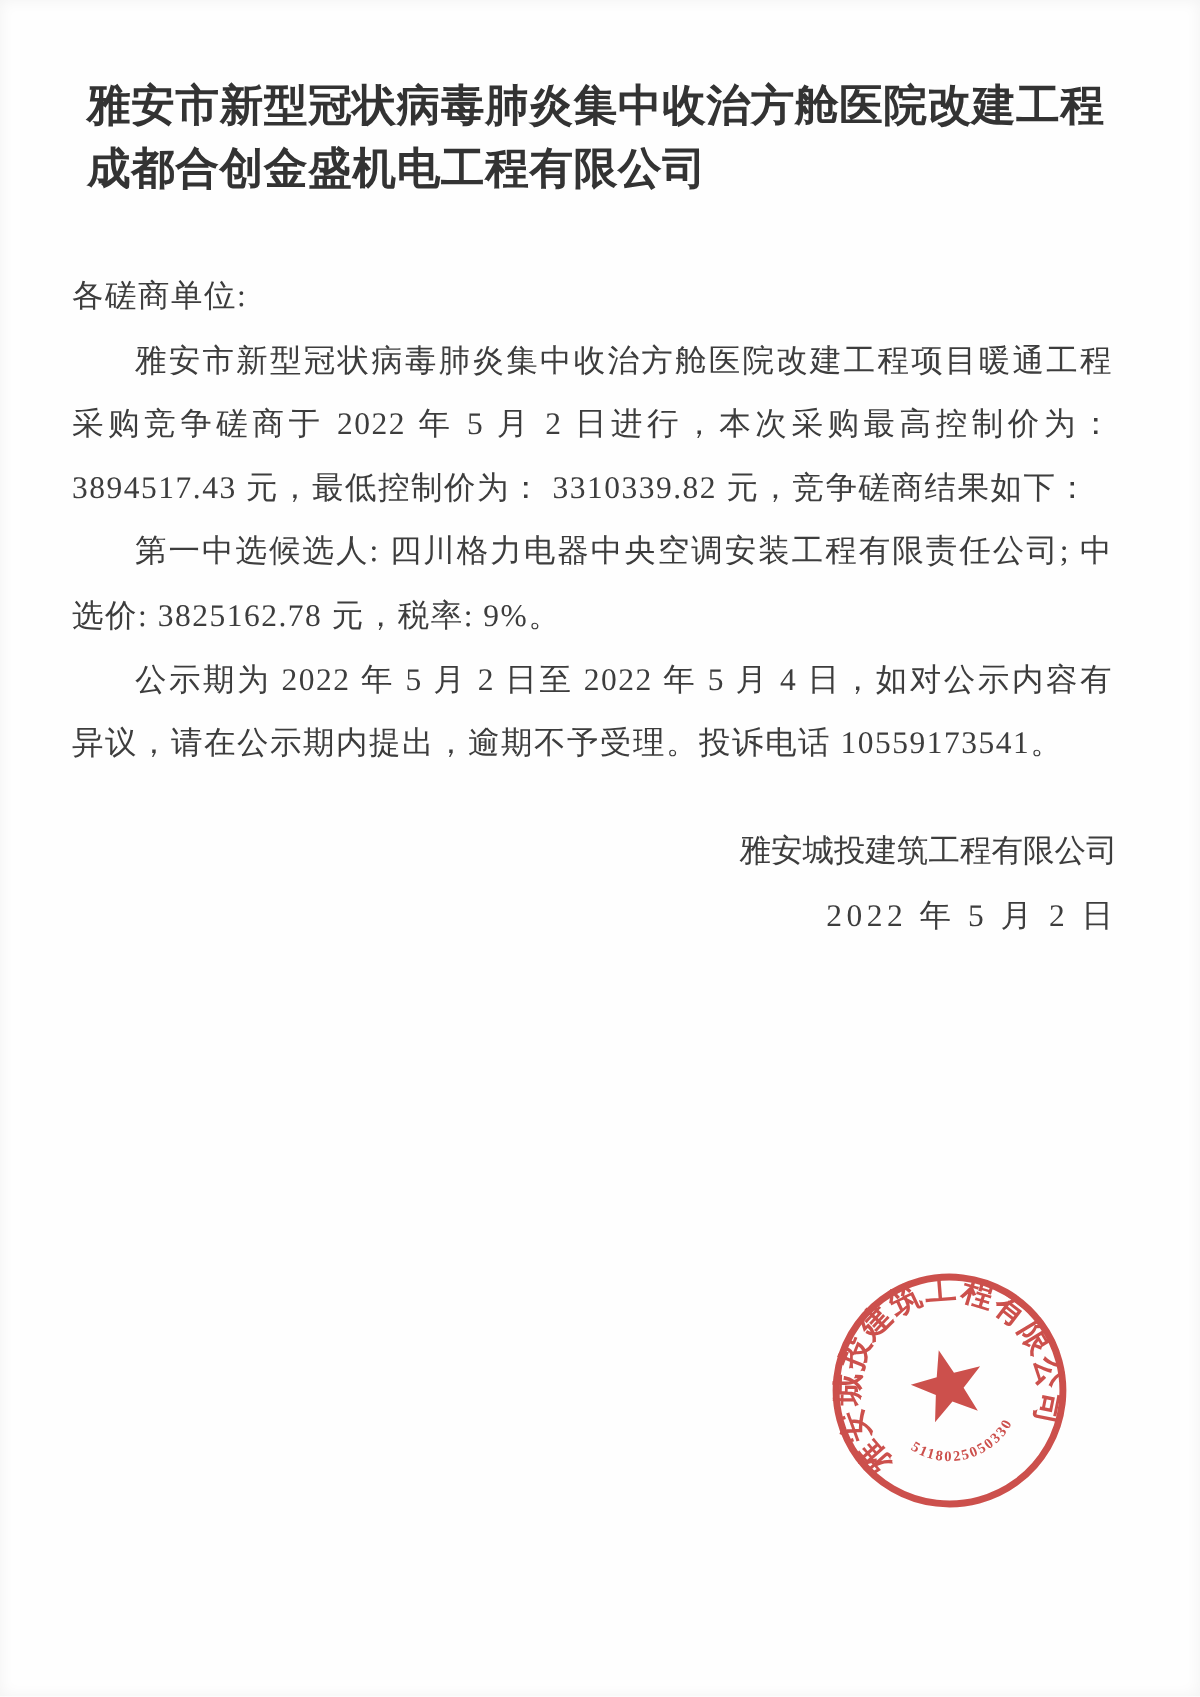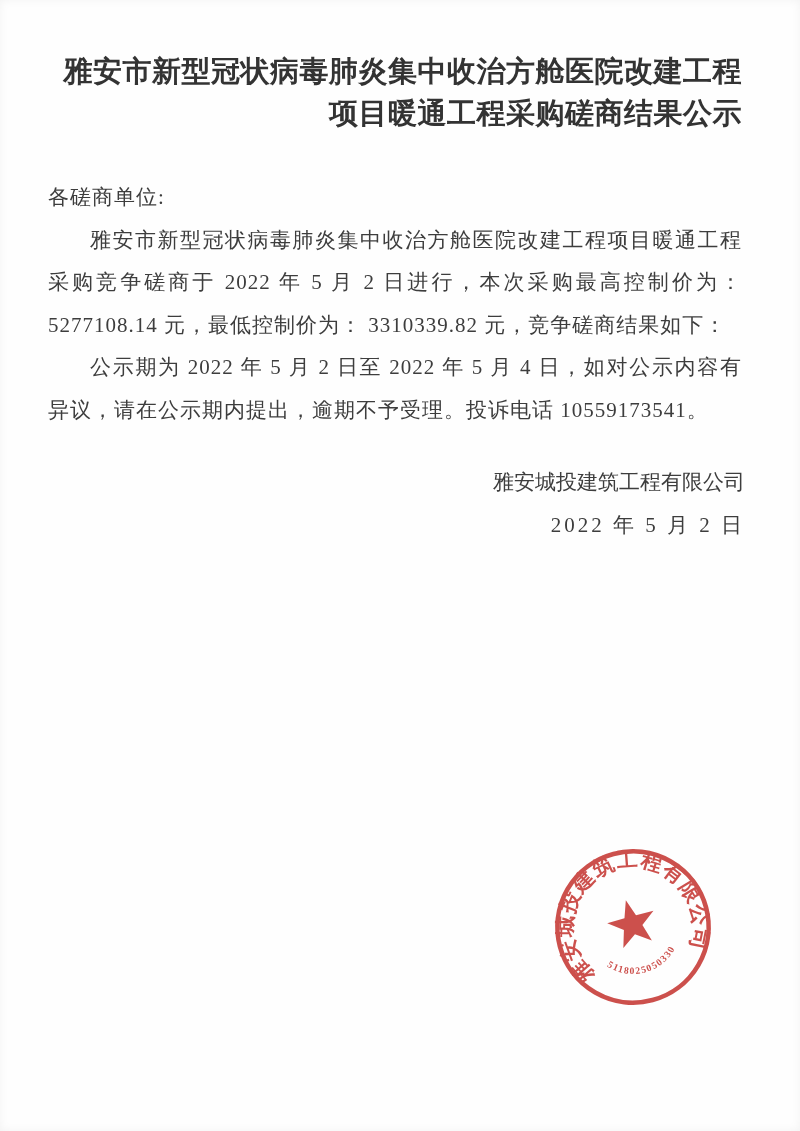--- a/index.html
+++ b/index.html
@@ -11,21 +11,21 @@
     position: relative;
     overflow: hidden;
   }
   .page {
     position: absolute; inset: 0;
     background: #fefefe;
     box-shadow: inset 0 0 10px rgba(0,0,0,0.05);
   }
   .doc-title {
     margin: 50px 58px 0 58px;
-    text-align: right;
+    text-align: left;
     font-family: "Liberation Sans", "DejaVu Sans", sans-serif;
     font-weight: 700;
     font-size: 29px;
     line-height: 42px;
     color: #333333;
     letter-spacing: 0.5px;
   }
   .doc-title .title-line { display: block; }
   .doc-body {
     margin-top: 42px;
@@ -65,26 +65,27 @@
     font-weight: 600;
   }
 </style>
 </head>
 <body>
 
 <div class="page">
 
   <h1 class="doc-title">
     <span class="title-line">雅安市新型冠状病毒肺炎集中收治方舱医院改建工程</span>
-    <span class="title-line">项目暖通工程采购磋商结果公示</span>
+    <span class="title-line">成都合创金盛机电工程有限公司</span>
   </h1>
 
   <div class="doc-body">
     <p class="salutation">各磋商单位:</p>
-    <p>雅安市新型冠状病毒肺炎集中收治方舱医院改建工程项目暖通工程采购竞争磋商于 2022 年 5 月 2 日进行，本次采购最高控制价为： 5277108.14 元，最低控制价为： 3310339.82 元，竞争磋商结果如下：</p>
+    <p>雅安市新型冠状病毒肺炎集中收治方舱医院改建工程项目暖通工程采购竞争磋商于 2022 年 5 月 2 日进行，本次采购最高控制价为： 3894517.43 元，最低控制价为： 3310339.82 元，竞争磋商结果如下：</p>
+    <p>第一中选候选人: 四川格力电器中央空调安装工程有限责任公司; 中选价: 3825162.78 元，税率: 9%。</p>
     <p>公示期为 2022 年 5 月 2 日至 2022 年 5 月 4 日，如对公示内容有异议，请在公示期内提出，逾期不予受理。投诉电话 10559173541。</p>
   </div>
 
   <div class="signature">
     <div class="sig-company">雅安城投建筑工程有限公司</div>
     <div class="sig-date">2022 年 5 月 2 日</div>
   </div>
 
   <svg class="seal" viewBox="0 0 200 200" xmlns="http://www.w3.org/2000/svg" aria-hidden="true">
     <g transform="rotate(-15 100 100)">

